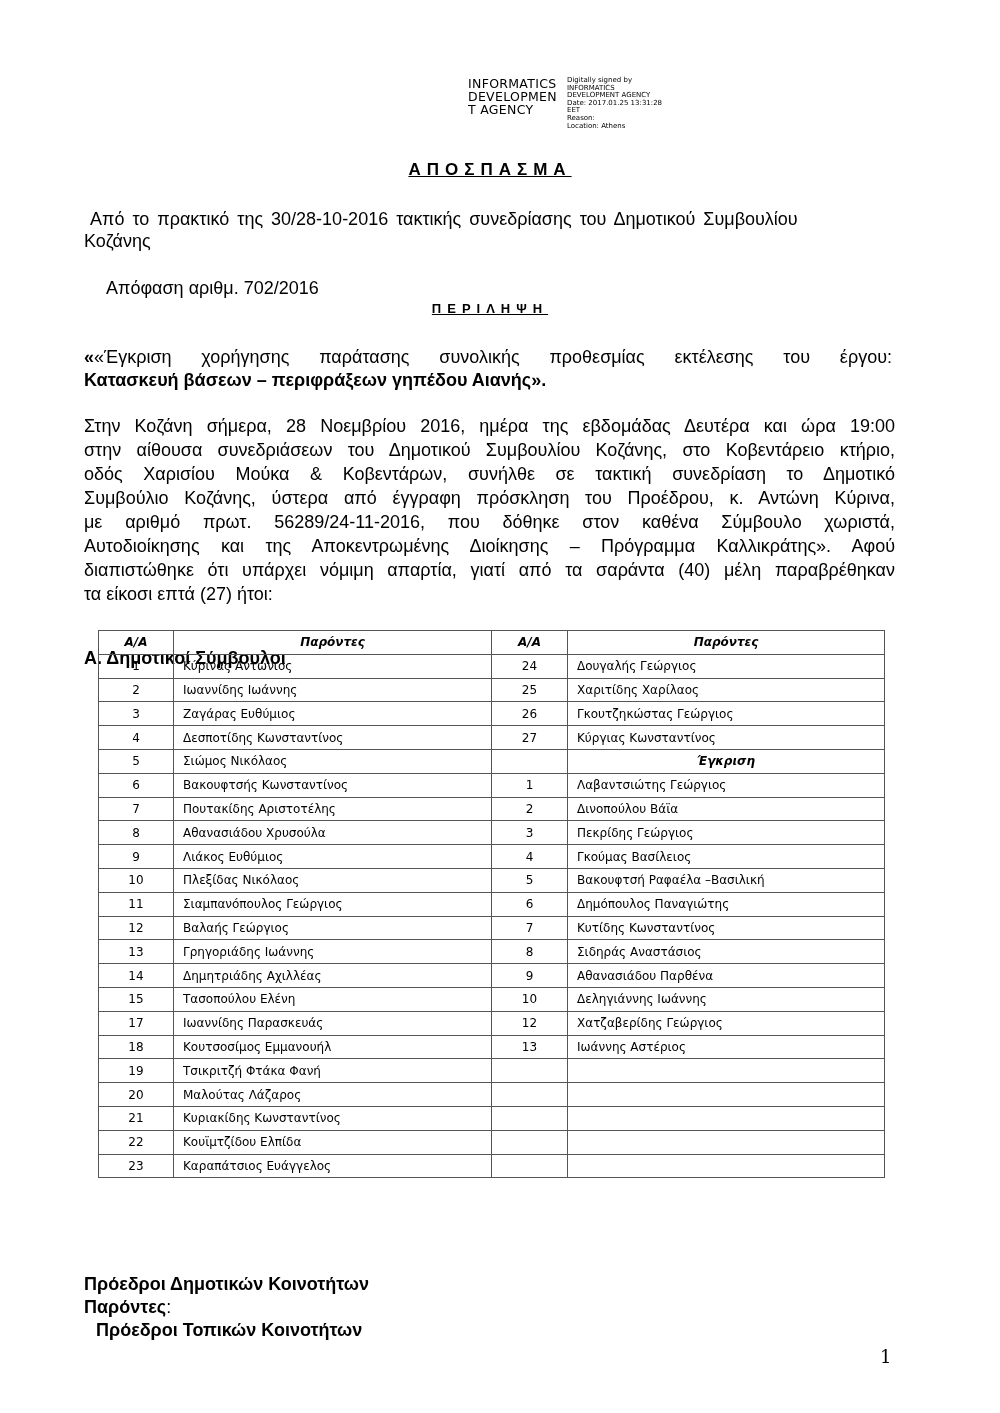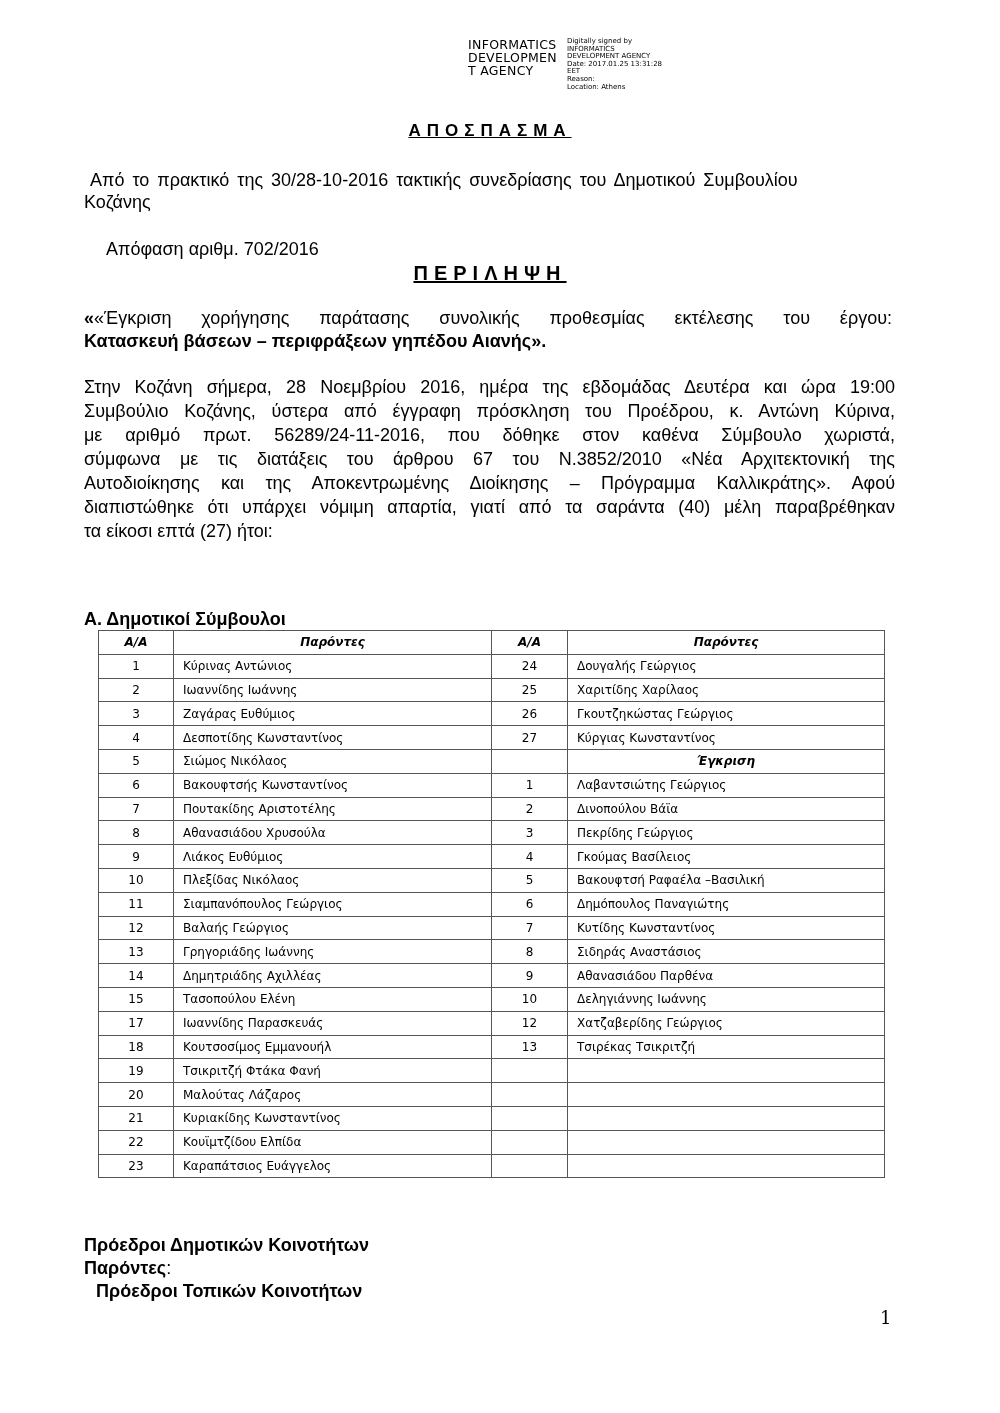--- a/index.html
+++ b/index.html
@@ -1,17 +1,17 @@
 <!DOCTYPE html>
 <html><head>
 <meta charset="utf-8">
 <style>
   html, body { margin:0; padding:0; background:#ffffff; }
   body { width:1000px; height:1413px; position:relative; overflow:hidden; color:#000; }
-  .abs { position:absolute; }
+  .abs { position:absolute;margin-top:39px; }
   .sig { left:468px; top:38px; width:220px; height:60px; }
   .sig-name { position:absolute; left:0; top:0; font-family:"DejaVu Sans", sans-serif; font-size:12.5px; line-height:13px; letter-spacing:0.3px; }
   .sig-details { position:absolute; left:99px; top:0; font-family:"DejaVu Sans", sans-serif; font-size:7px; line-height:7.6px; }
   .title { left:0; width:980px; text-align:center; font-family:"Liberation Sans", sans-serif; font-weight:bold; font-size:17px; letter-spacing:6px; text-decoration:underline; }
   .para { font-family:"Liberation Sans", sans-serif; font-size:18px; line-height:24px; transform-origin:left top; }
   .justify { text-align:justify; text-align-last:justify; }
   .bold { font-weight:bold; }
   table.members { position:absolute; left:98px; top:630px; border-collapse:collapse; font-family:"DejaVu Sans", sans-serif; font-size:12px; }
   table.members td { border:1.5px solid #555; height:22.8px; padding:0 0 0 0; line-height:22px; white-space:nowrap; }
   td.num { text-align:center; }
@@ -40,32 +40,33 @@
   </div>
 </div>
 
 <div class="abs title" style="top:121px;">ΑΠΟΣΠΑΣΜΑ</div>
 
 <div class="abs para" style="left:90px; top:168px; width:802px; word-spacing:3px;">Από το πρακτικό της 30/28-10-2016 τακτικής συνεδρίασης του Δημοτικού Συμβουλίου</div>
 <div class="abs para" style="left:84px; top:190px;">Κοζάνης</div>
 
 <div class="abs para" style="left:106px; top:237px;">Απόφαση αριθμ. 702/2016</div>
 
-<div class="abs title" style="top:262px; font-size:20px;">ΠΕΡΙΛΗΨΗ</div>
+<div class="abs title" style="top:262px; font-size:13px;">ΠΕΡΙΛΗΨΗ</div>
 
 <div class="abs para justify" style="left:84px; top:306px; width:808px;">
   <span class="bold">«</span><span>«Έγκριση χορήγησης παράτασης συνολικής προθεσμίας εκτέλεσης του έργου:</span>
 </div>
 <div class="abs para bold" style="left:84px; top:329px;">Κατασκευή βάσεων – περιφράξεων γηπέδου Αιανής».</div>
 
 <div class="abs" style="left:84px; top:375px; width:811px;">
   <div class="para justify">Στην Κοζάνη σήμερα, 28 Νοεμβρίου 2016, ημέρα της  εβδομάδας Δευτέρα και ώρα 19:00</div>
+  <div class="para justify">στην αίθουσα συνεδριάσεων του Δημοτικού Συμβουλίου Κοζάνης, στο Κοβεντάρειο κτήριο,</div>
+  <div class="para justify">οδός Χαρισίου Μούκα &amp; Κοβεντάρων, συνήλθε σε τακτική  συνεδρίαση το Δημοτικό</div>
   <div class="para justify">Συμβούλιο Κοζάνης, ύστερα από έγγραφη πρόσκληση του Προέδρου, κ. Αντώνη Κύρινα,</div>
   <div class="para justify">με αριθμό πρωτ. 56289/24-11-2016, που δόθηκε στον καθένα Σύμβουλο χωριστά,</div>
-  <div class="para justify">σύμφωνα με τις διατάξεις του άρθρου 67 του Ν.3852/2010 «Νέα Αρχιτεκτονική της</div>
   <div class="para justify">Αυτοδιοίκησης και της Αποκεντρωμένης Διοίκησης – Πρόγραμμα Καλλικράτης». Αφού</div>
   <div class="para justify">διαπιστώθηκε ότι υπάρχει  νόμιμη απαρτία, γιατί από τα σαράντα (40) μέλη παραβρέθηκαν</div>
   <div class="para">τα είκοσι επτά  (27) ήτοι:</div>
 </div>
 
 <div class="abs heading-b" style="left:84px; top:609px;">Α. Δημοτικοί Σύμβουλοι</div>
 
 <table class="members">
   <colgroup>
     <col style="width:75px">
@@ -173,21 +174,21 @@
       <tr>
         <td class="num">17</td>
         <td class="name">Ιωαννίδης Παρασκευάς</td>
         <td class="num">12</td>
         <td class="name">Χατζαβερίδης Γεώργιος</td>
       </tr>
       <tr>
         <td class="num">18</td>
         <td class="name">Κουτσοσίμος Εμμανουήλ</td>
         <td class="num">13</td>
-        <td class="name">Τσιρέκας Τσικριτζή</td>
+        <td class="name">Ιωάννης Αστέριος</td>
       </tr>
       <tr>
         <td class="num">19</td>
         <td class="name">Τσικριτζή Φτάκα Φανή</td>
         <td class="num"></td>
         <td class="name"></td>
       </tr>
       <tr>
         <td class="num">20</td>
         <td class="name">Μαλούτας Λάζαρος</td>

